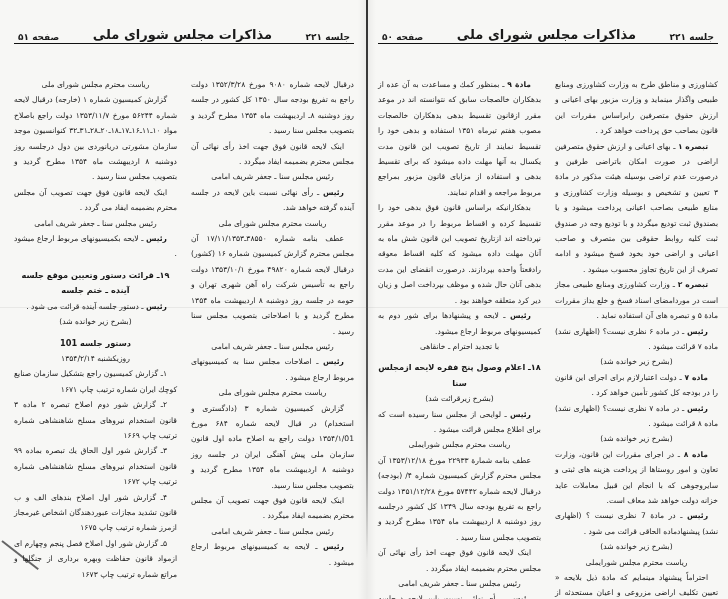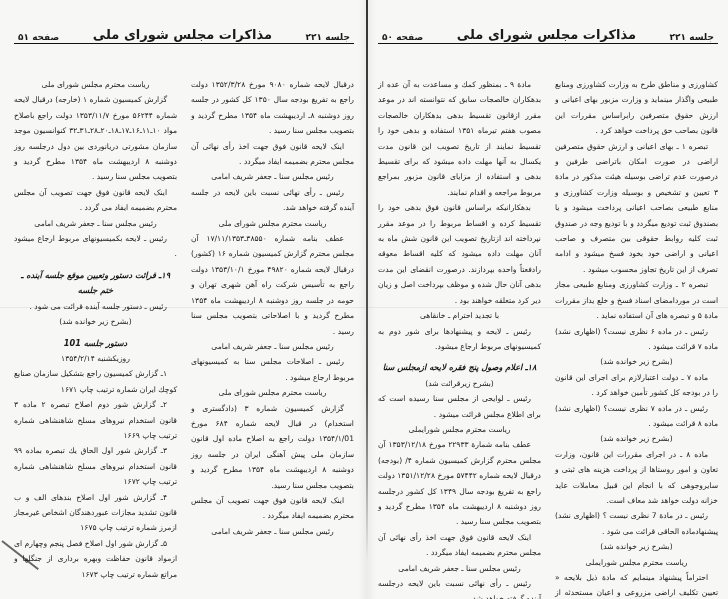--- a/index.html
+++ b/index.html
@@ -17,22 +17,22 @@
   .page-header { display: flex; justify-content: space-between; align-items: flex-end; height: 14px; border-bottom: 1.6px solid #111; padding: 0 4px 1px 4px; font-weight: bold; font-size: 9px; }
   .page-header .hdr-title { font-size: 13px; }
 
   .cols { display: flex; flex-direction: row; gap: 14px; margin-top: 5px; }
   .col { width: 163px; font-size: 7.6px; line-height: 15.4px; text-align: justify; margin-top: 28px; }
 
   .p { margin: 0; }
   .indent { text-indent: 10px; }
   .center { text-align: center; }
   .gap { margin-top: 6px; }
-  .title { text-align: center; font-weight: bold; font-size: 8.2px; font-style: italic; }
-  .speaker { font-weight: normal; }
+  .title { text-align: center; font-weight: bold; font-size: 8.2px; }
+  .speaker { font-weight: bold; }
   .pen-stroke { position: absolute; left: 2px; top: 540px; width: 46px; height: 2px; background: #666; transform: rotate(38deg); transform-origin: left center; }
   .rule-faint { position: absolute; top: 307px; left: 0; width: 728px; height: 1px; background: rgba(120,120,120,0.12); }
 </style>
 </head>
 <body>
 
 <div class="spread">
   <div class="fold-shadow"></div>
   <div class="fold"></div>
   <div class="rule-faint"></div>
@@ -51,20 +51,21 @@
           <p class="p center">رئیس مجلس سنا ـ جعفر شریف امامی</p>
           <p class="p indent"><span class="speaker">رئیس</span><span> ـ رأی نهائی نسبت باین لایحه در جلسه آینده گرفته خواهد شد.</span></p>
           <p class="p center">ریاست محترم مجلس شورای ملی</p>
           <p class="p indent">عطف بنامه شماره ۳۸۵۵۰ـ۱۷/۱۱/۱۳۵۳ آن مجلس محترم گزارش کمیسیون شماره ۱۶ (کشور) درقبال لایحه شماره ۴۹۸۲۰ مورخ ۱۳۵۳/۱۰/۱ دولت راجع به تأسیس شرکت راه آهن شهری تهران و حومه در جلسه روز دوشنبه ۸ اردیبهشت ماه ۱۳۵۴ مطرح گردید و با اصلاحاتی بتصویب مجلس سنا رسید .</p>
           <p class="p center">رئیس مجلس سنا ـ جعفر شریف امامی</p>
           <p class="p indent"><span class="speaker">رئیس</span><span> ـ اصلاحات مجلس سنا به کمیسیونهای مربوط ارجاع میشود .</span></p>
           <p class="p center">ریاست محترم مجلس شورای ملی</p>
           <p class="p indent">گزارش کمیسیون شماره ۳ (دادگستری و استخدام) در قبال لایحه شماره ۶۸۴ مورخ ۱۳۵۴/۱/01 دولت راجع به اصلاح ماده اول قانون سازمان ملی پیش آهنگی ایران در جلسه روز دوشنبه ۸ اردیبهشت ماه ۱۳۵۴ مطرح گردید و بتصویب مجلس سنا رسید.</p>
           <p class="p indent">اینک لایحه قانون فوق جهت تصویب آن مجلس محترم بضمیمه ایفاد میگردد .</p>
           <p class="p center">رئیس مجلس سنا ـ جعفر شریف امامی</p>
+          <p class="p indent"><span class="speaker">رئیس</span><span> ـ لایحه به کمیسیونهای مربوط ارجاع میشود .</span></p>
         </div>
       <div class="col">
           <p class="p center">ریاست محترم مجلس شورای ملی</p>
           <p class="p indent">گزارش کمیسیون شماره ۱ (خارجه) درقبال لایحه شماره ۵۶۲۴۴ مورخ ۱۳۵۳/۱۱/۷ دولت راجع باصلاح مواد ۱۰ـ۱۱ـ۱۶ـ۱۷ـ۱۸ـ۲۰ـ۲۸ـ۳۱ـ۳۲ کنوانسیون موجد سازمان مشورتی دریانوردی بین دول درجلسه روز دوشنبه ۸ اردیبهشت ماه ۱۳۵۴ مطرح گردید و بتصویب مجلس سنا رسید .</p>
           <p class="p indent">اینک لایحه قانون فوق جهت تصویب آن مجلس محترم بضمیمه ایفاد می گردد .</p>
           <p class="p center">رئیس مجلس سنا ـ جعفر شریف امامی</p>
           <p class="p indent"><span class="speaker">رئیس</span><span> ـ لایحه بکمیسیونهای مربوط ارجاع میشود .</span></p>
           <p class="p title gap">۱۹ـ قرائت دستور وتعیین موقع جلسه آینده ـ ختم جلسه</p>
           <p class="p indent"><span class="speaker">رئیس</span><span> ـ دستور جلسه آینده قرائت می شود .</span></p>
           <p class="p center">(بشرح زیر خوانده شد)</p>
@@ -97,22 +98,22 @@
           <p class="p center">(بشرح زیر خوانده شد)</p>
           <p class="p indent"><span class="speaker">ماده ۸</span><span> ـ در اجرای مقررات این قانون، وزارت تعاون و امور روستاها از پرداخت هزینه های ثبتی و سایروجوهی که با انجام این قبیل معاملات عاید خزانه دولت خواهد شد معاف است.</span></p>
           <p class="p indent"><span class="speaker">رئیس</span><span> ـ در مادة 7 نظری نیست ؟ (اظهاری نشد) پیشنهادماده الحاقی قرائت می شود .</span></p>
           <p class="p center">(بشرح زیر خوانده شد)</p>
           <p class="p center">ریاست محترم مجلس شورایملی</p>
           <p class="p indent">احتراماً پیشنهاد مینمایم که مادة ذیل بلایحه « تعیین تکلیف اراضی مزروعی و اعیان مستحدثه از طرف اشخاص در دهات و مزارع خالصه » اضافه شود:</p>
         </div>
       <div class="col">
           <p class="p indent"><span class="speaker">مادة ۹</span><span> ـ بمنظور کمك و مساعدت به آن عده از بدهکاران خالصجات سابق که نتوانسته اند در موعد مقرر ازقانون تقسیط بدهی بدهکاران خالصجات مصوب هفتم تیرماه ۱۳۵۱ استفاده و بدهی خود را تقسیط نمایند از تاریخ تصویب این قانون مدت یکسال به آنها مهلت داده میشود که برای تقسیط بدهی و استفاده از مزایای قانون مزبور بمراجع مربوط مراجعه و اقدام نمایند.</span></p>
           <p class="p indent">بدهکارانیکه براساس قانون فوق بدهی خود را تقسیط کرده و اقساط مربوط را در موعد مقرر نپرداخته اند ازتاریخ تصویب این قانون شش ماه به آنان مهلت داده میشود که کلیه اقساط معوقه رادفعتاً واحده بپردازند. درصورت انقضای این مدت بدهی آنان حال شده و موظف بپرداخت اصل و زیان دیر کرد متعلقه خواهند بود .</p>
+          <p class="p indent"><span class="speaker">رئیس</span><span> ـ لایحه و پیشنهادها برای شور دوم به کمیسیونهای مربوط ارجاع میشود.</span></p>
           <p class="p center">با تجدید احترام ـ خانقاهی</p>
-          <p class="p indent"><span class="speaker">رئیس</span><span> ـ لایحه و پیشنهادها برای شور دوم به کمیسیونهای مربوط ارجاع میشود.</span></p>
           <p class="p title gap">۱۸ـ اعلام وصول پنج فقره لایحه ازمجلس سنا</p>
           <p class="p center">(بشرح زیرقرائت شد)</p>
           <p class="p indent"><span class="speaker">رئیس</span><span> ـ لوایحی از مجلس سنا رسیده است که برای اطلاع مجلس قرائت میشود .</span></p>
           <p class="p center">ریاست محترم مجلس شورایملی</p>
           <p class="p indent">عطف بنامه شمارة ۲۲۹۳۳ مورخ ۱۳۵۳/۱۲/۱۸ آن مجلس محترم گزارش کمیسیون شماره ۴/ (بودجه) درقبال لایحه شماره ۵۷۴۴۲ مورخ ۱۳۵۱/۱۲/۲۸ دولت راجع به تفریغ بودجه سال ۱۳۴۹ کل کشور درجلسه روز دوشنبه ۸ اردیبهشت ماه ۱۳۵۴ مطرح گردید و بتصویب مجلس سنا رسید .</p>
           <p class="p indent">اینک لایحه قانون فوق جهت اخذ رأی نهائی آن مجلس محترم بضمیمه ایفاد میگردد .</p>
           <p class="p center">رئیس مجلس سنا ـ جعفر شریف امامی</p>
           <p class="p indent"><span class="speaker">رئیس</span><span> ـ رأی نهائی نسبت باین لایحه درجلسه آینده گرفته خواهد شد .</span></p>
           <p class="p center">ریاست محترم مجلس شورایملی</p>
         </div>

